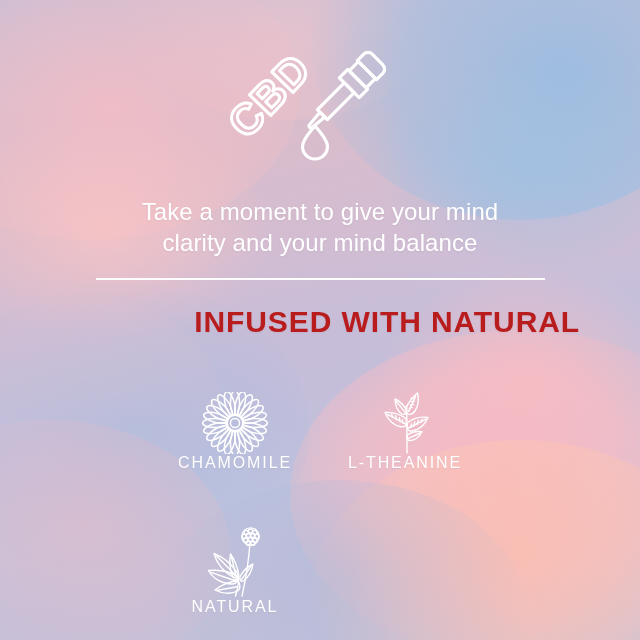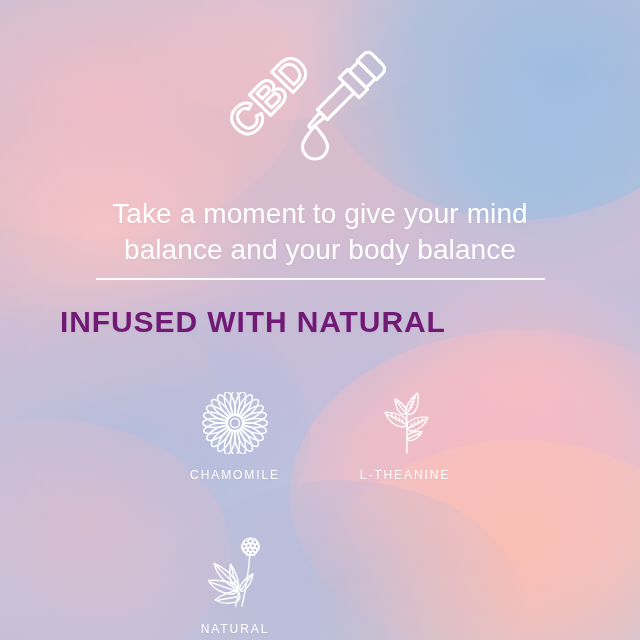--- a/index.html
+++ b/index.html
@@ -92,38 +92,38 @@
     position:absolute; left:0; right:0; top:44px;
     height:130px;
   }
   .logo-inner { position:relative; width:190px; height:120px; margin:0 auto; }
   .logo-svg { position:absolute; left:0; top:0; }
 
   .tagline {
     position:absolute; left:70px; right:70px; top:196px;
     text-align:center;
     color:#ffffff;
-    font-size:28px;
+    font-size:24px;
     font-weight:300;
     line-height:1.30;
     letter-spacing:0.1px;
     text-shadow:0 1px 2px rgba(150,130,150,0.13);
   }
 
   .divider {
     position:absolute; left:96px; top:278px;
     width:449px; height:2px;
     background:#ffffff;
     opacity:0.95;
   }
 
   .headline {
     position:absolute; left:60px; right:60px; top:304px;
-    text-align:left;
-    color:#701a75;
+    text-align:right;
+    color:#b91c1c;
     font-size:30px;
     font-weight:700;
     line-height:1.22;
     letter-spacing:0.9px;
     text-shadow:0 1px 2px rgba(150,130,150,0.12);
   }
 
   .grid {
     position:absolute; left:150px; top:392px;
     width:340px;
@@ -132,23 +132,22 @@
   .cell {
     width:170px;
     display:flex; flex-direction:column;
     align-items:center;
   }
   .cell-icon {
     height:62px;
     display:flex; align-items:flex-end; justify-content:center;
   }
   .cell-label {
-    margin-top:14px;
     color:#ffffff;
-    font-size:12px;
+    font-size:16px;
     font-weight:400;
     letter-spacing:1.9px;
     white-space:nowrap;
     text-shadow:0 1px 1px rgba(150,130,150,0.13);
   }
   .row-2 { margin-top:54px; }
   .row-2 .cell-icon { height:72px; }
 </style>
 </head>
 <body>
@@ -198,21 +197,21 @@
 
           <g transform="rotate(-46 55 62)">
             <text x="55" y="62" text-anchor="middle" fill="none" stroke="#ffffff" stroke-width="3" stroke-linejoin="round" font-family="'Liberation Sans', sans-serif" font-size="43" font-weight="700" letter-spacing="1">CBD</text>
           </g>
         </svg>
       </div>
     </div>
 
     <div class="tagline">
       <div>Take a moment to give your mind</div>
-      <div>balance and your body balance</div>
+      <div>clarity and your mind balance</div>
     </div>
 
     <div class="divider"></div>
 
     <div class="headline">
       <div>INFUSED WITH NATURAL</div>
     </div>
 
     <div class="grid">
 

